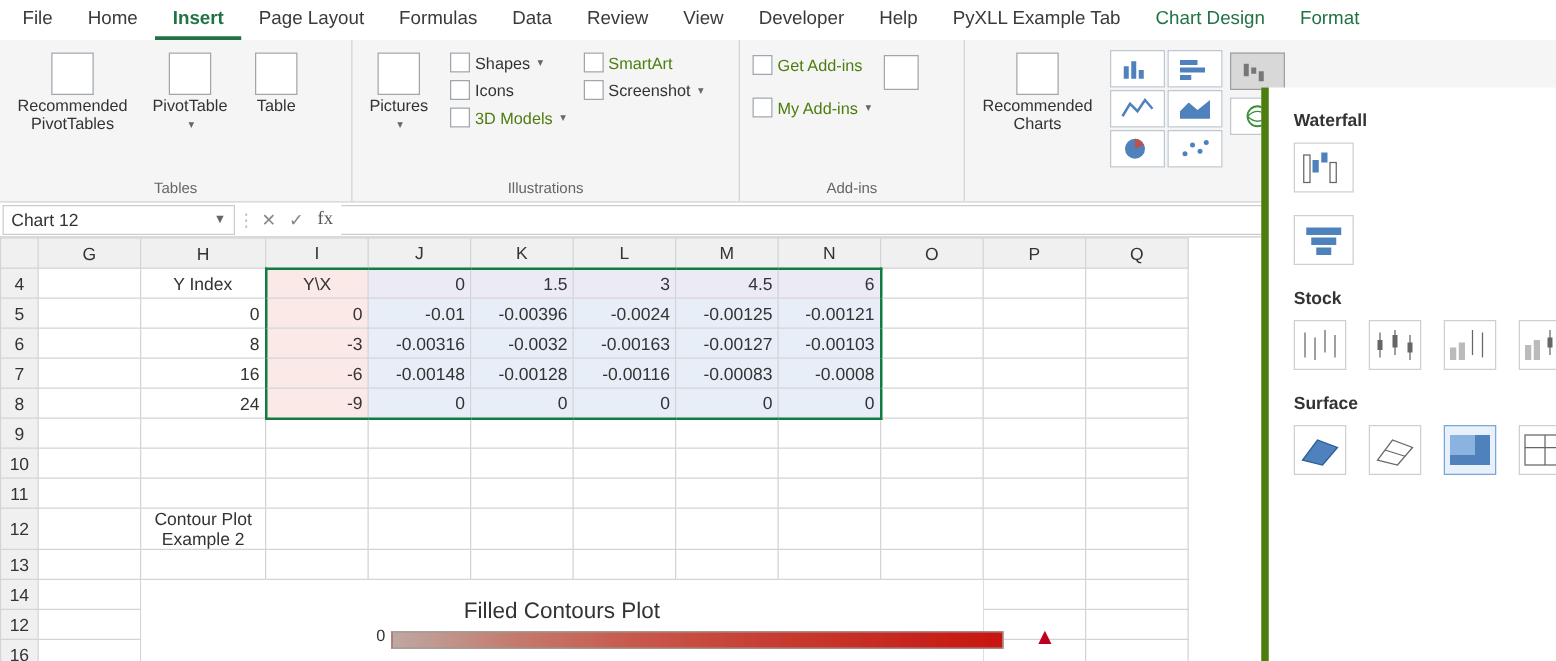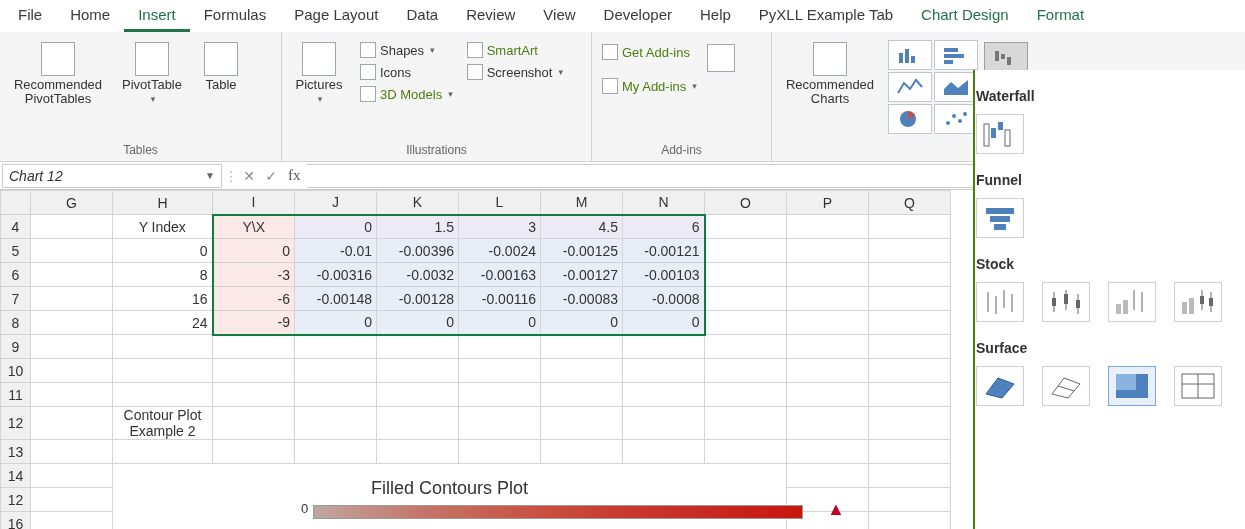--- a/index.html
+++ b/index.html
@@ -1,21 +1,21 @@
 <!DOCTYPE html>
 <html><head>
 <meta charset="utf-8">
 <style>
   * { box-sizing: border-box; margin: 0; padding: 0; font-family: "Segoe UI", Arial, sans-serif; }
   body { background: #fff; width: 1245px; height: 529px; overflow: hidden; font-size: 14px; color: #333; }
 
   
   .ribbon-tabs { display: flex; align-items: flex-end; height: 32px; padding: 0 4px; background: #fff; }
   .ribbon-tab { padding: 4px 14px 6px; font-size: 15px; color: #3a3a3a; cursor: pointer; border-bottom: 3px solid transparent; }
-  .ribbon-tab.active { color: #217346; border-bottom-color: #217346; font-weight: 400; }
+  .ribbon-tab.active { color: #217346; border-bottom-color: #217346; font-weight: 700; }
   .ribbon-tab.context { color: #217346; }
 
   
   .ribbon { display: flex; background: #f5f5f5; border-bottom: 1px solid #d4d4d4; height: 130px; }
   .group { border-right: 1px solid #d4d4d4; padding: 4px 6px 0; display: flex; flex-direction: column; justify-content: space-between; }
   .group-label { text-align: center; font-size: 12px; color: #666; padding: 2px 0 4px; }
   .group-body { display: flex; align-items: flex-start; gap: 6px; padding-top: 4px; }
   .big-btn { display: flex; flex-direction: column; align-items: center; gap: 2px; padding: 2px 4px; cursor: pointer; width: 72px; }
   .big-btn .lbl { font-size: 13px; text-align: center; line-height: 1.1; }
   .placeholder-icon-lg { width: 34px; height: 34px; border: 1px solid #9fa6ad; background: #fff; }
@@ -24,21 +24,21 @@
   .small-row.disabled { color: #4d7c0f; }
   .small-stack { display:flex; flex-direction:column; gap:2px; }
   .caret::after { content: "▾"; font-size: 9px; margin-left: 2px; color: #666; }
 
   .mini-grid { display:grid; grid-template-columns:repeat(2,44px); grid-template-rows:repeat(3,30px); gap:2px; }
   .mini-cell { border:1px solid #bfc8d0; background:#fff; display:flex; align-items:center; justify-content:center; cursor:pointer; }
   .mini-cell svg { width:28px; height:20px; }
 
   
   .formula-bar { display:flex; align-items:center; height:28px; border-bottom:1px solid #ccc; }
-  .name-box { width:220px; border:1px solid #ccc; height:24px; margin:2px; display:flex; align-items:center; padding:0 6px; justify-content:space-between; font-size:14px;font-style:italic; }
+  .name-box { width:186px; border:1px solid #ccc; height:24px; margin:2px; display:flex; align-items:center; padding:0 6px; justify-content:space-between; font-size:14px; }
   .name-box .dd { font-size:10px; color:#666; }
   .fx-btn { width:22px; height:24px; display:flex; align-items:center; justify-content:center; color:#888; font-size:14px; cursor:pointer; }
   .fx-label { font-family:"Cambria Math",serif; font-size:15px; color:#555; padding:0 6px; }
   .formula-input { flex:1; height:24px; border:1px solid #ccc; border-left:none; padding:0 4px; }
   .vdots { width:14px; display:flex; justify-content:center; color:#bbb; }
 
   
   .sheet-wrap { display:flex; }
   .sheet { border-collapse:collapse; table-layout:fixed; }
   .sheet th, .sheet td { border:1px solid #d4d4d4; height:24px; font-size:14px; padding:0 4px; }
@@ -58,39 +58,39 @@
   td.sel-border-bottom { border-bottom:2px solid #107c41; }
 
   .chart-embed { position:relative; }
   .chart-title { font-size:18px; text-align:center; padding-top:4px; }
   .chart-bar { position:absolute; left:200px; top:0px; width:490px; height:14px;
     background:linear-gradient(90deg,#bfa8a2,#c47a6d,#c8584b,#c83e32,#c72a22,#c8150f); border:1px solid #999; }
   .chart-zero { position:absolute; left:188px; top:-4px; font-size:13px; }
   .chart-marker { position:absolute; left:714px; top:-6px; color:#c00020; font-size:18px; }
 
   
-  .chart-panel { position:absolute; right:0; top:70px; width:272px; bottom:0; background:#fff; border-left:2px solid #4d7c0f; padding:10px 1px; overflow:hidden; }
+  .chart-panel { position:absolute; right:0; top:70px; width:236px; bottom:0; background:#fff; border-left:6px solid #4d7c0f; padding:10px 20px; overflow:hidden; }
   .cp-heading { font-weight:600; font-size:14px; margin:8px 0 10px; }
   .cp-row { display:flex; gap:18px; margin-bottom:18px; }
   .cp-thumb { width:48px; height:40px; border:1px solid #cfcfcf; background:#fff; display:flex; align-items:center; justify-content:center; cursor:pointer; }
   .cp-thumb.sel { border:1px solid #7aa7d8; background:#e8f0fb; }
   .cp-thumb svg { width:40px; height:32px; }
 
   
   .ribbon .group:last-child { border-right:none; }
 </style>
 </head>
 <body>
 
 <div class="ribbon-tabs">
   <div class="ribbon-tab">File</div>
   <div class="ribbon-tab">Home</div>
   <div class="ribbon-tab active">Insert</div>
+  <div class="ribbon-tab">Page Layout</div>
   <div class="ribbon-tab">Formulas</div>
-  <div class="ribbon-tab">Page Layout</div>
   <div class="ribbon-tab">Data</div>
   <div class="ribbon-tab">Review</div>
   <div class="ribbon-tab">View</div>
   <div class="ribbon-tab">Developer</div>
   <div class="ribbon-tab">Help</div>
   <div class="ribbon-tab">PyXLL Example Tab</div>
   <div class="ribbon-tab context">Chart Design</div>
   <div class="ribbon-tab context">Format</div>
 </div>
 
@@ -440,21 +440,20 @@
     <div class="cp-thumb">
       <svg viewBox="0 0 40 32">
           <rect x="4" y="6" width="5" height="22" fill="none" stroke="#666"></rect>
           <rect x="11" y="10" width="5" height="10" fill="#4f81bd"></rect>
           <rect x="18" y="4" width="5" height="8" fill="#4f81bd"></rect>
           <rect x="25" y="12" width="5" height="16" fill="none" stroke="#666"></rect>
         </svg>
     </div>
   </div>
 
-  <div class="cp-heading">Funnel</div>
   <div class="cp-row">
     <div class="cp-thumb">
       <svg viewBox="0 0 40 32">
           <rect x="6" y="6" width="28" height="6" fill="#4f81bd"></rect>
           <rect x="10" y="14" width="20" height="6" fill="#4f81bd"></rect>
           <rect x="14" y="22" width="12" height="6" fill="#4f81bd"></rect>
         </svg>
     </div>
   </div>
 

